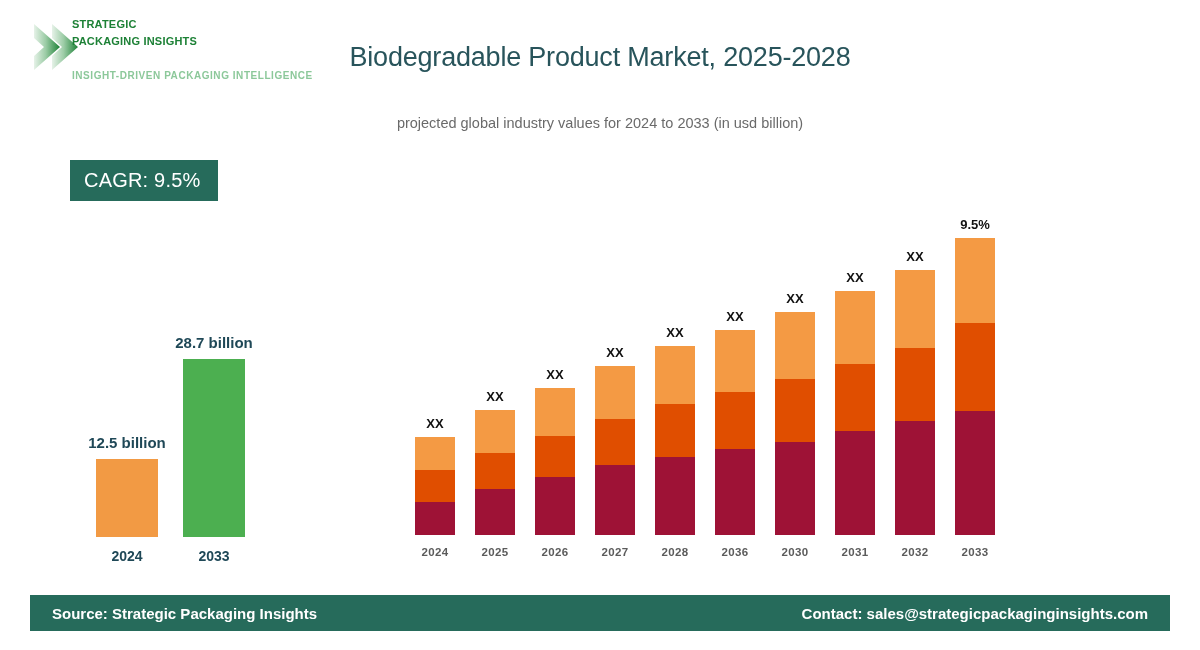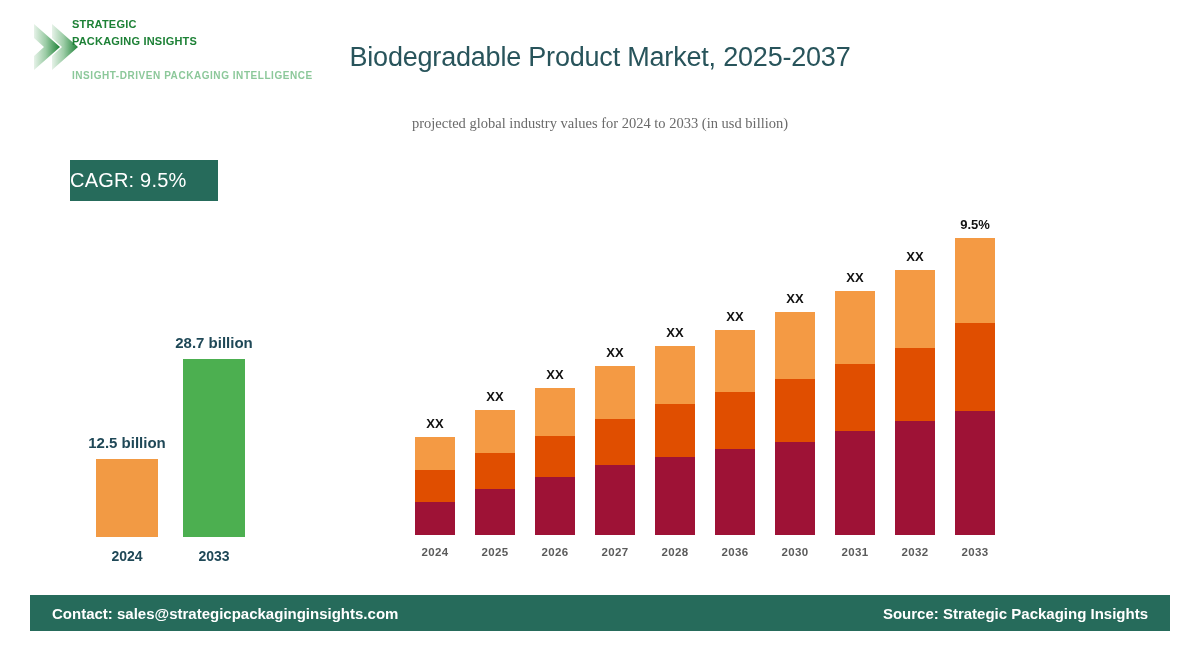--- a/index.html
+++ b/index.html
@@ -67,35 +67,35 @@
   }
   #chart-subtitle {
     position: absolute;
     left: 250px;
     top: 115px;
     width: 700px;
     text-align: center;
     font-size: 14.5px;
     color: #6A6A6A;
     white-space: nowrap;
-    font-family: Liberation Serif, serif;
   }
 
   
   #cagr-badge {
     position: absolute;
     left: 70px;
     top: 160px;
     width: 148px;
     height: 41px;
     background: #266B5B;
     color: #ffffff;
     font-size: 20px;
     display: flex;
     align-items: center;
+    padding-left: 14px;
     box-sizing: border-box;
     letter-spacing: 0.2px;
   }
 
   
   #compare-chart {
     position: absolute;
     left: 50px;
     top: 300px;
     width: 230px;
@@ -216,21 +216,21 @@
       <path d="M22 2 L48 25 L22 48 L22 34 L32 25 L22 16 Z" fill="url(#gradChev)"></path>
     </svg>
   </div>
   <div id="logo-text-block">
     <div class="logo-line">STRATEGIC</div>
     <div class="logo-line">PACKAGING INSIGHTS</div>
     <div id="logo-tagline">INSIGHT-DRIVEN PACKAGING INTELLIGENCE</div>
   </div>
 </div>
 
-<div id="chart-title">Biodegradable Product Market, 2025-2037</div>
+<div id="chart-title">Biodegradable Product Market, 2025-2028</div>
 <div id="chart-subtitle">projected global industry values for 2024 to 2033 (in usd billion)</div>
 
 <div id="cagr-badge">
   <span>CAGR: 9.5%</span>
 </div>
 
 <div id="compare-chart">
     <div class="cmp-col" style="left: 46px; height: 237px;">
       <div class="cmp-bar" style="height: 78px; background: rgb(242, 154, 68);"></div>
       <div class="cmp-value" style="bottom: 119px;">12.5 billion</div>
@@ -330,15 +330,15 @@
         <div class="seg" style="height: 85px; background: rgb(244, 154, 68);"></div>
         <div class="seg" style="height: 88px; background: rgb(224, 78, 0);"></div>
         <div class="seg" style="height: 124px; background: rgb(158, 18, 54);"></div>
       </div>
       <div class="stack-label" style="bottom: 328px;">9.5%</div>
       <div class="stack-year">2033</div>
     </div>
   </div>
 
 <div id="footer-bar">
+  <span class="footer-text">Source: Strategic Packaging Insights</span>
   <span class="footer-text">Contact: sales@strategicpackaginginsights.com</span>
-  <span class="footer-text">Source: Strategic Packaging Insights</span>
 </div>
 
 </body></html>

